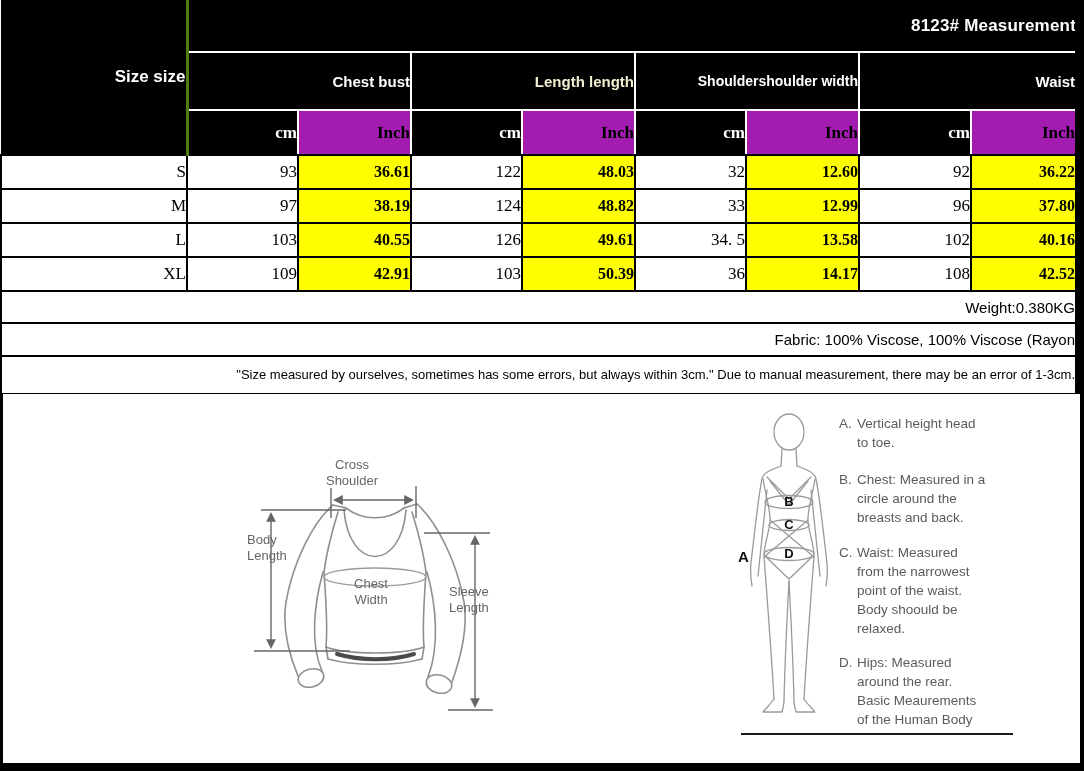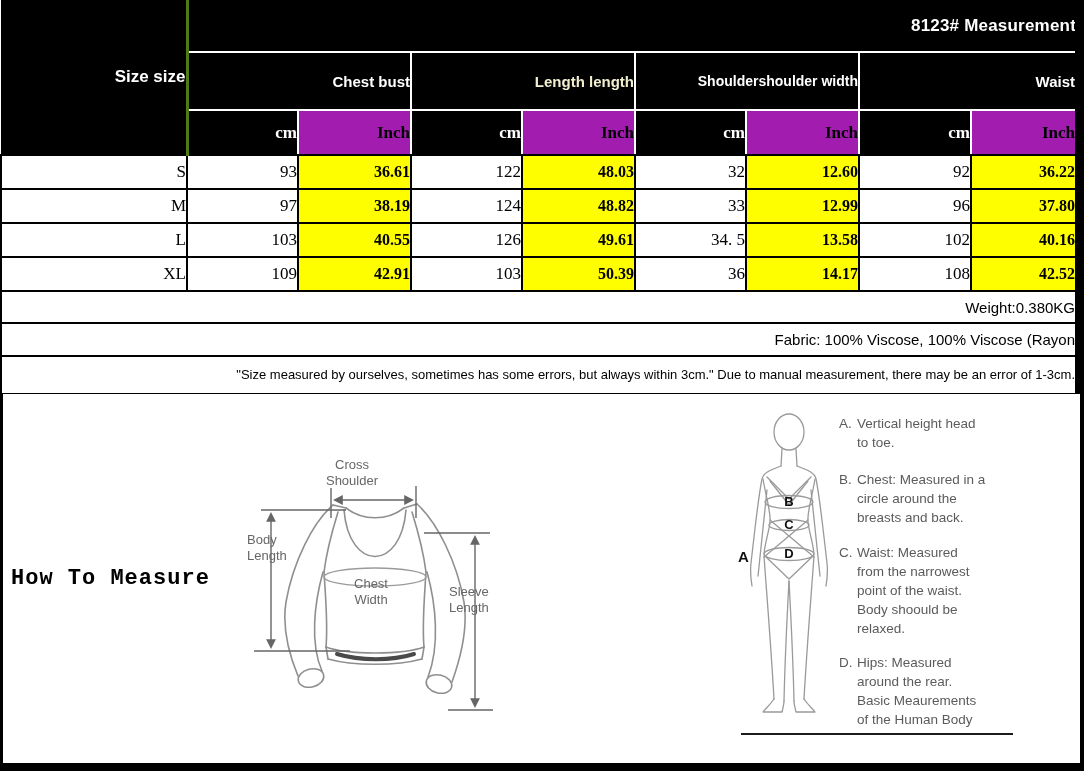--- a/index.html
+++ b/index.html
@@ -137,21 +137,20 @@
     <tr style="height:38px">
       <td colspan="9" class="full note-cell">"Size measured by ourselves, sometimes has some errors, but always within 3cm." Due to manual measurement, there may be an error of 1-3cm.</td>
     </tr>
   </tbody>
     </table>
 
   <div class="right-strip"></div>
 
   <div class="measure-section">
 
-    <div class="htm-heading">How To Measure</div>
 
     <svg class="garment-svg" viewBox="0 0 290 272">
       <defs>
         <marker id="ah" viewBox="0 0 10 10" refX="8" refY="5" markerWidth="7" markerHeight="7" orient="auto-start-reverse">
           <path d="M0 0 L10 5 L0 10 z" fill="#666"></path>
         </marker>
       </defs>
       <g class="outline">
         <path d="M95 63 L108 66"></path>
         <path d="M166 66 L179 62"></path>

